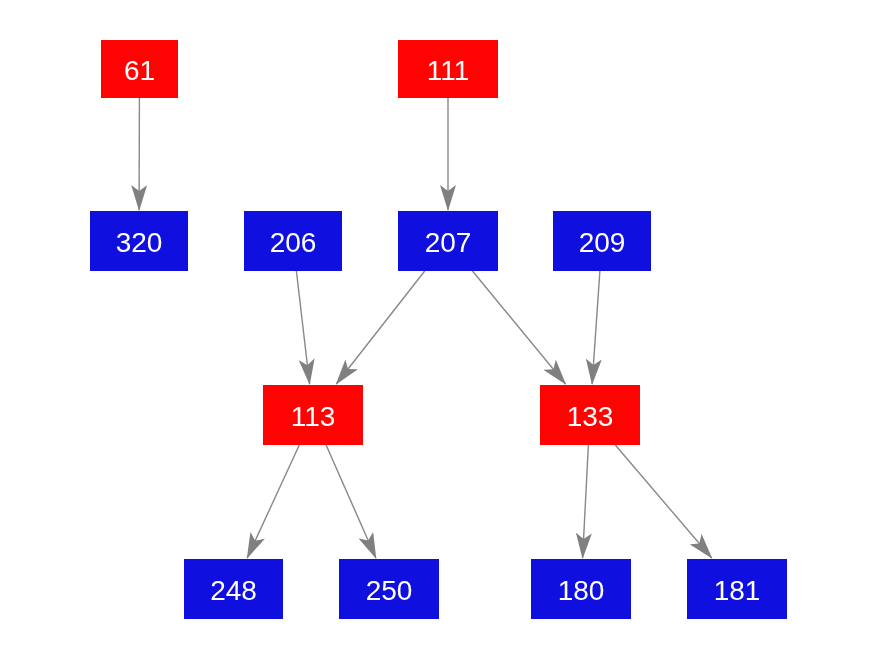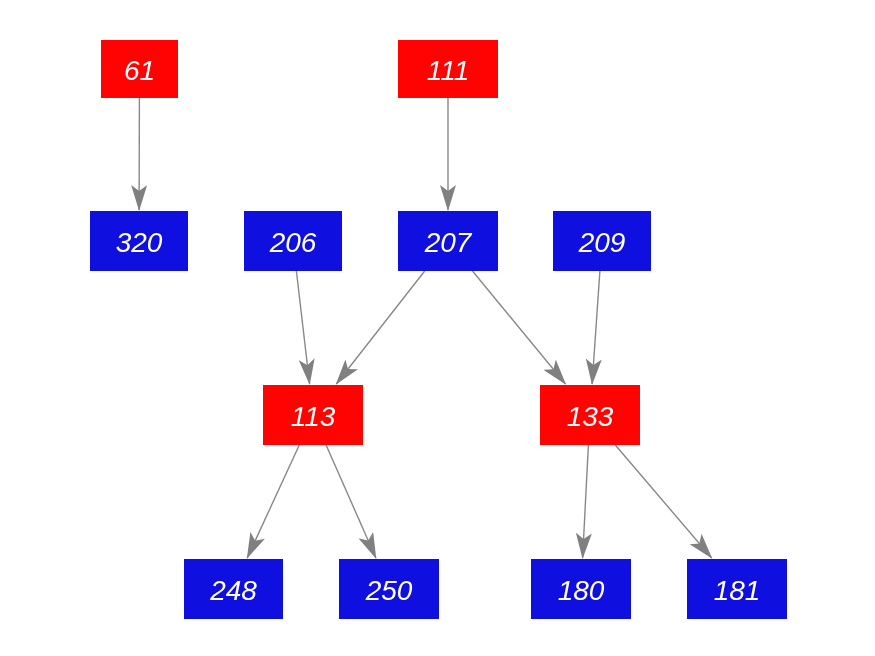--- a/index.html
+++ b/index.html
@@ -7,21 +7,20 @@
     padding: 0;
     background: #ffffff;
     font-family: "Liberation Sans", sans-serif;
   }
   .canvas {
     position: relative;
     width: 875px;
     height: 656px;
     background: #ffffff;
     overflow: hidden;
-    font-style: italic;
   }
   svg { display: block; }
   .node-label {
     font-family: "Liberation Sans", sans-serif;
     font-size: 28px;
     pointer-events: none;
   }
 </style>
 </head>
 <body>

